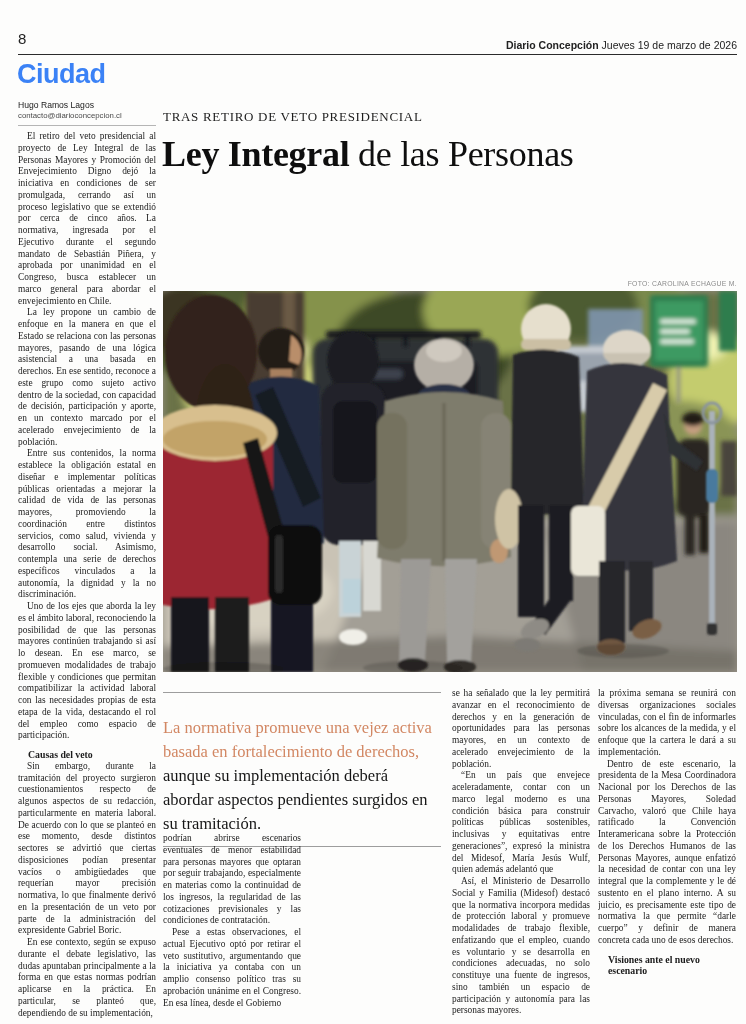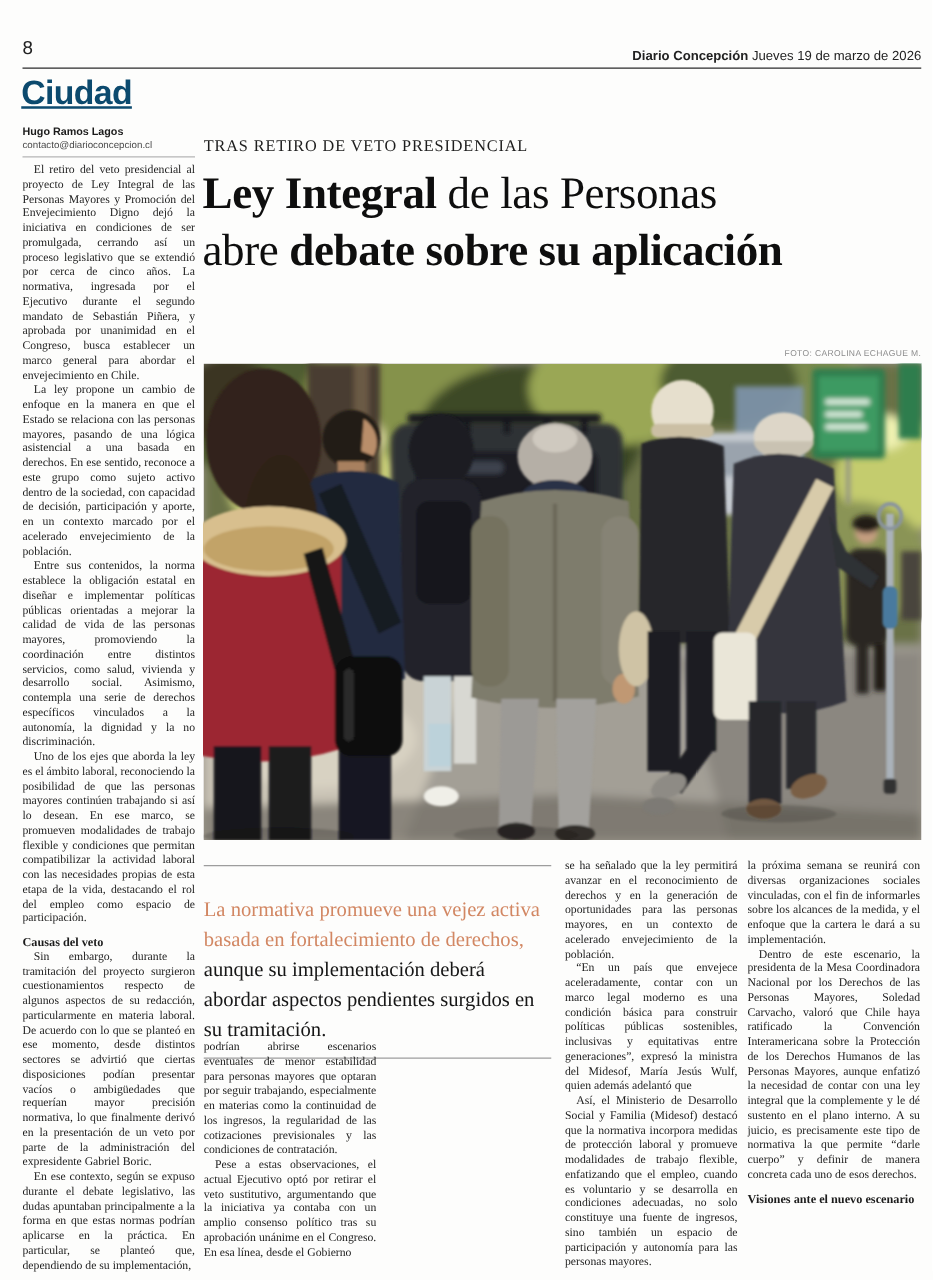--- a/index.html
+++ b/index.html
@@ -6,24 +6,24 @@
   .page{
     position:relative;width:746px;height:1024px;margin:0 auto;
     background:#fdfdfc;overflow:hidden;
     font-family:"Liberation Serif", serif;color:#1b1b1b;
   }
   
   .page-number{position:absolute;left:18px;top:30px;font-family:"Liberation Sans",sans-serif;font-size:15px;color:#222;}
   .header-right{position:absolute;right:9px;top:39px;font-family:"Liberation Sans",sans-serif;font-size:10.5px;color:#222;white-space:nowrap;}
   .header-right .b{font-weight:700;text-align:center;}
   .header-rule{position:absolute;left:18px;right:9px;top:54px;border-top:1.6px solid #2b2b2b;}
-  .section-title{position:absolute;left:17px;top:59px;font-family:"Liberation Sans",sans-serif;font-size:27px;font-weight:700;letter-spacing:-0.5px;color:#0c4a6e;text-decoration:underline;}
+  .section-title{position:absolute;left:17px;top:59px;font-family:"Liberation Sans",sans-serif;font-size:27px;font-weight:700;letter-spacing:-0.5px;color:#3b82f6;}
   
   .byline{position:absolute;left:18px;top:100px;width:138px;font-family:"Liberation Sans",sans-serif;border-bottom:1px solid #b5b5b5;padding-bottom:5px;}
-  .byline .name{font-size:8.6px;font-weight:700;color:#1a1a1a;}
+  .byline .name{font-size:8.6px;font-weight:400;color:#1a1a1a;}
   .byline .mail{font-size:7.8px;color:#4a4a4a;margin-top:1px;}
   
   .kicker{position:absolute;left:163px;top:109px;font-size:13px;letter-spacing:0.7px;color:#1d1d1d;}
   .headline{position:absolute;left:162px;top:131px;width:580px;font-size:36px;line-height:46px;letter-spacing:-0.3px;color:#0e0e0e;}
   .headline .b{font-weight:700;}
   
   .photo-credit{position:absolute;right:9px;top:280px;font-family:"Liberation Sans",sans-serif;font-size:6.8px;letter-spacing:0.3px;color:#8b8b8b;}
   .photo-frame{position:absolute;left:163px;top:291px;width:574px;height:381px;overflow:hidden;background:#9a958a;}
   .photo-frame svg{display:block;width:100%;height:100%;}
   
@@ -31,21 +31,21 @@
     position:absolute;left:163px;top:692px;width:278px;
     border-top:1px solid #9d9d9d;border-bottom:1px solid #9d9d9d;
     padding:23px 0 10px 0;font-size:16.5px;line-height:24px;color:#161616;
   }
   .pq-hl{color:#d28763;}
   
   .col{position:absolute;width:138px;font-size:9.4px;line-height:11.75px;text-align:justify;color:#1c1c1c;overflow:hidden;
        hyphens:auto;-webkit-hyphens:auto;}
   .col p{margin:0;text-indent:9px;}
   .col p.cont{text-indent:0;}
-  .col h3{font-size:9.8px;line-height:11.75px;margin:7px 0 0 0;font-weight:700;text-align:left;}
+  .col h3{font-size:9.8px;line-height:11.75px;margin:7px 0 0 10px;font-weight:700;text-align:left;}
   .col-1{left:18px;top:131px;height:893px;}
   .col-2{left:163px;top:833px;height:191px;}
   .col-3{left:452px;top:688px;height:336px;}
   .col-4{left:598px;top:688px;height:336px;}
 </style>
 </head>
 <body>
 
 <div class="page">
 
@@ -58,21 +58,20 @@
   <div class="section-title">Ciudad</div>
 
   <div class="byline">
     <div class="name">Hugo Ramos Lagos</div>
     <div class="mail">contacto@diarioconcepcion.cl</div>
   </div>
 
   <div class="kicker">TRAS RETIRO DE VETO PRESIDENCIAL</div>
   <div class="headline">
     <div><span class="b">Ley Integral</span><span> de las Personas</span></div>
-    <div><span>abre </span><span class="b">debate sobre su aplicación</span></div>
   </div>
 
   <div class="photo-credit">FOTO: CAROLINA ECHAGUE M.</div>
   <div class="photo-frame">
     <svg viewBox="0 0 574 381" preserveAspectRatio="none">
       <defs>
         <filter id="b4" x="-20%" y="-20%" width="140%" height="140%">
             <feGaussianBlur stdDeviation="4"></feGaussianBlur>
           </filter>
         <filter id="b2" x="-20%" y="-20%" width="140%" height="140%">

